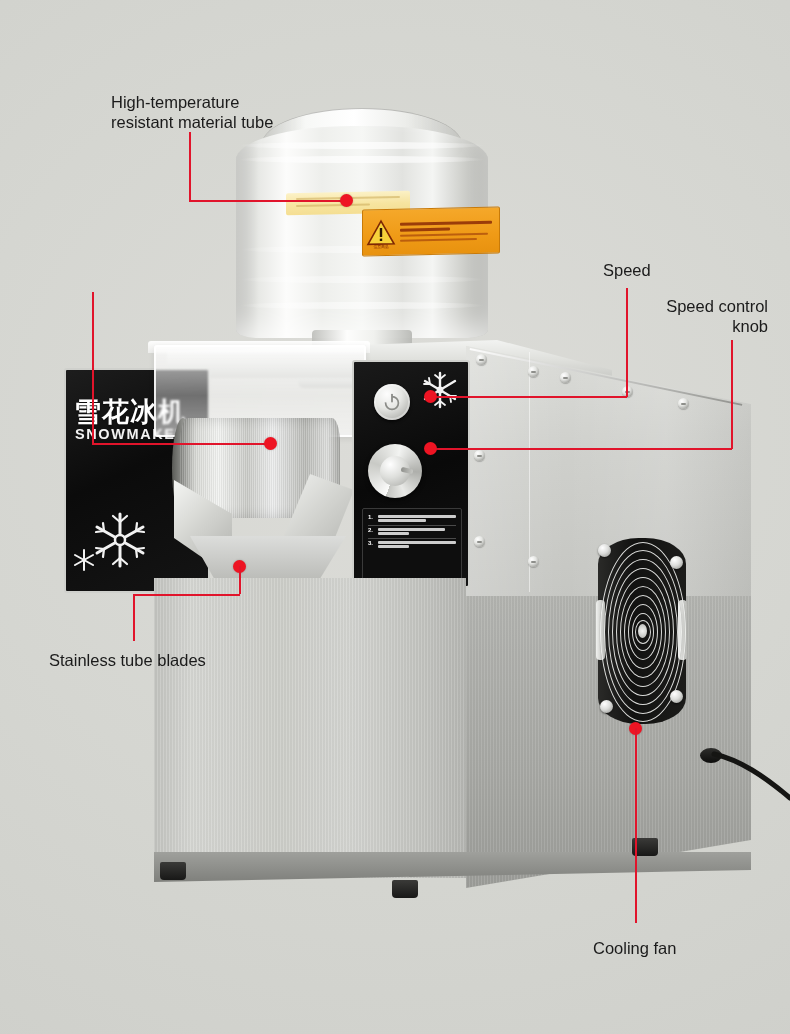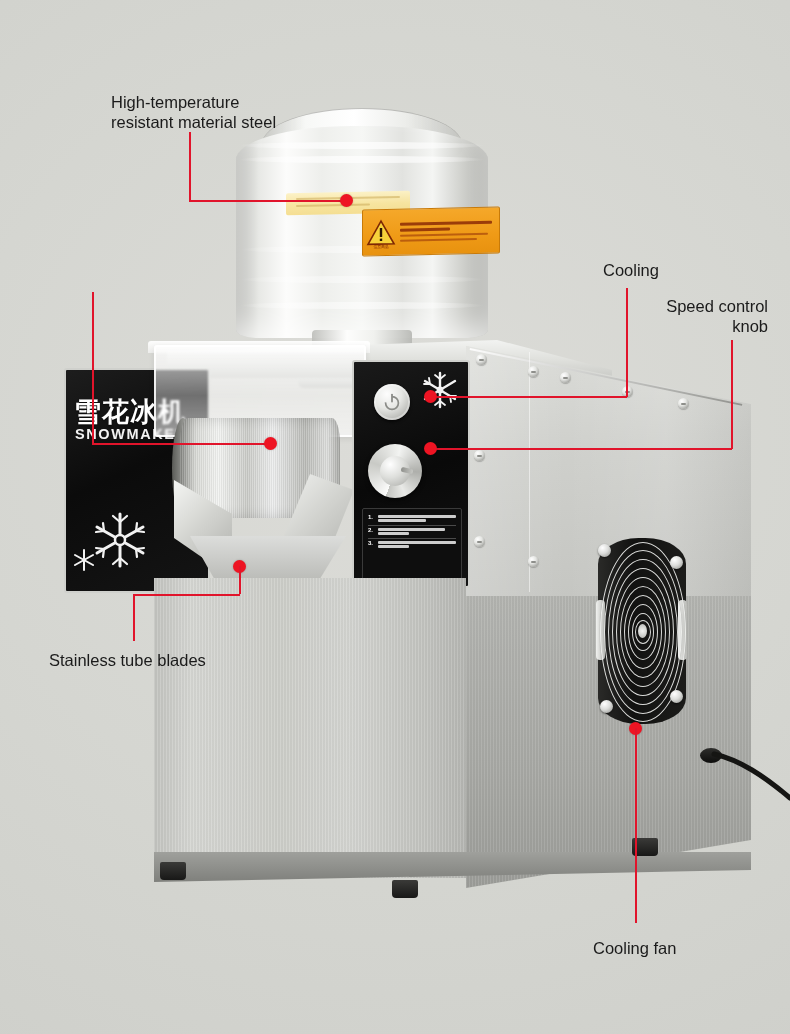--- a/index.html
+++ b/index.html
@@ -551,30 +551,30 @@
       <div class="fan-screw" style="left:72px;top:152px;"></div>
     </div>
   </div>
 
   <div class="cord-grommet"></div>
   <svg class="abs" style="left:706px;top:736px;width:90px;height:80px;overflow:visible;">
     <path d="M8,18 C34,24 58,40 84,62" stroke="#151513" stroke-width="5" fill="none" stroke-linecap="round"></path>
   </svg>
 
   <div class="callout-text" style="left:111px;top:92px;">High-temperature
-resistant material steel</div>
+resistant material tube</div>
   <div class="leader v" style="left:189px;top:132px;height:70px;"></div>
   <div class="leader h" style="left:189px;top:200px;width:157px;"></div>
   <div class="dot" style="left:340px;top:194px;"></div>
 
   <div class="leader v" style="left:92px;top:292px;height:152px;"></div>
   <div class="leader h" style="left:92px;top:443px;width:178px;"></div>
   <div class="dot" style="left:264px;top:437px;"></div>
 
-  <div class="callout-text" style="left:603px;top:260px;">Cooling</div>
+  <div class="callout-text" style="left:603px;top:260px;">Speed</div>
   <div class="leader v" style="left:626px;top:288px;height:109px;"></div>
   <div class="leader h" style="left:430px;top:396px;width:197px;"></div>
   <div class="dot" style="left:424px;top:390px;"></div>
 
   <div class="callout-text right" style="left:608px;top:296px;width:160px;">Speed control
 knob</div>
   <div class="leader v" style="left:731px;top:340px;height:109px;"></div>
   <div class="leader h" style="left:430px;top:448px;width:302px;"></div>
   <div class="dot" style="left:424px;top:442px;"></div>
 

